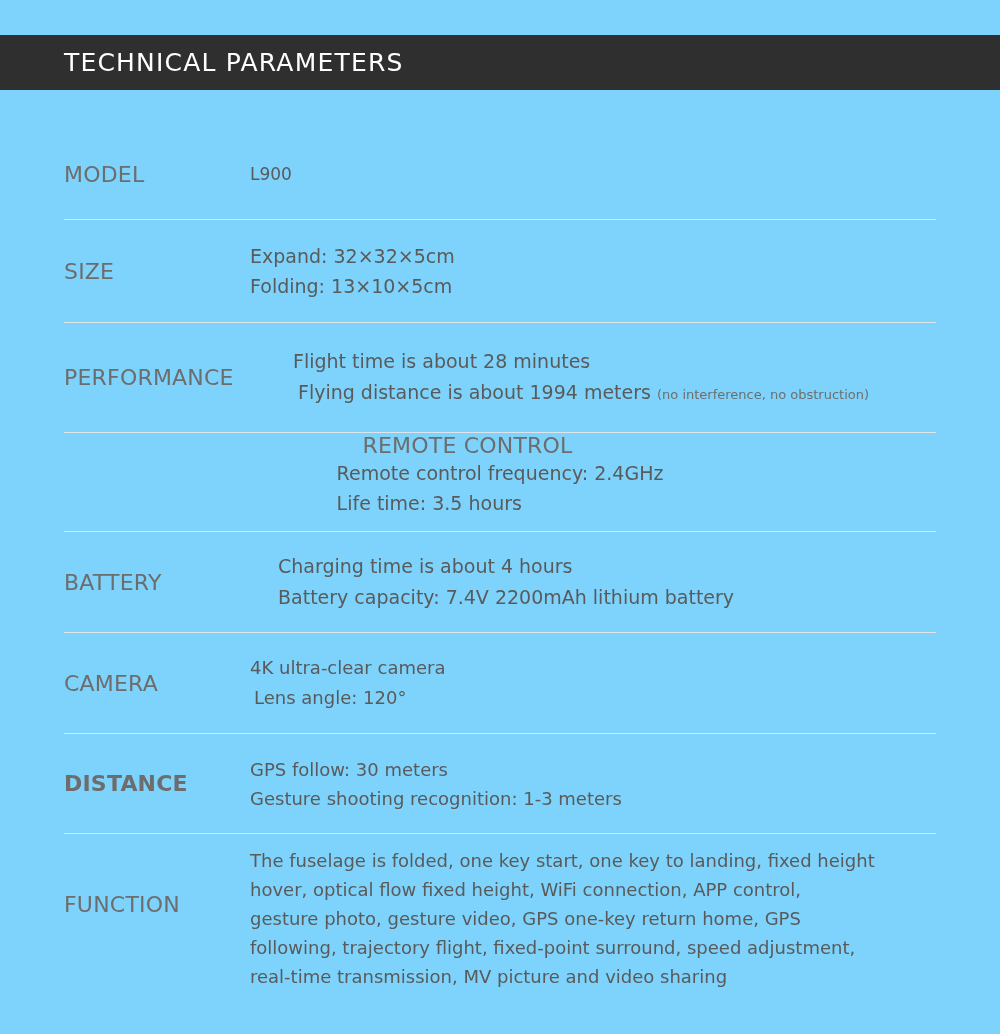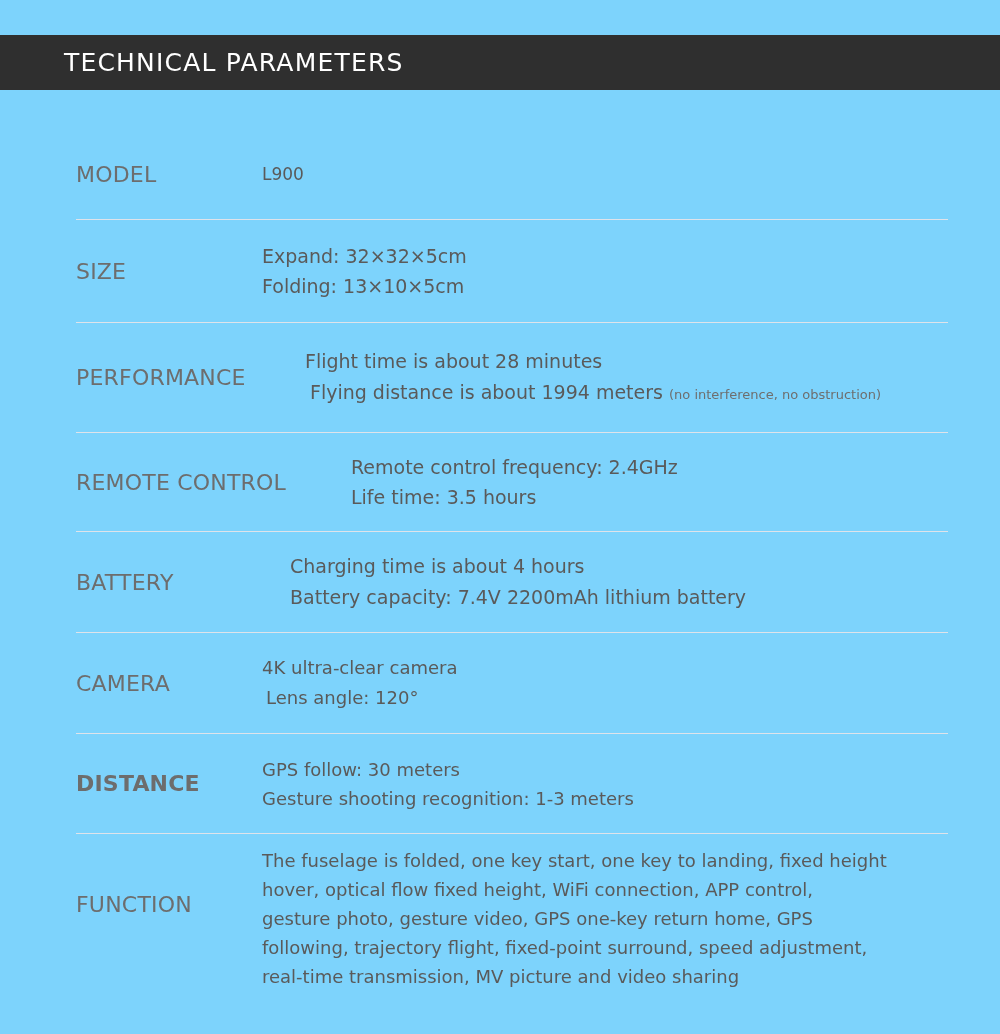--- a/index.html
+++ b/index.html
@@ -33,21 +33,21 @@
     color: #ffffff;
     font-size: 25px;
     letter-spacing: 1.2px;
     font-weight: 400;
     padding-left: 64px;
     font-family: "DejaVu Sans", sans-serif;
   }
   .spec-table {
     position: absolute;
     top: 130px;
-    left: 76px;
+    left: 64px;
     width: 872px;
   }
   .spec-row {
     display: flex;
     align-items: center;
     border-bottom: 1px solid #dfe3ea;
     box-sizing: border-box;
   }
   .spec-row:last-child {
     border-bottom: none;
@@ -81,21 +81,21 @@
 
   .row-size      { height: 103px; }
   .row-size .spec-label   { width: 186px; }
   .row-size .spec-values  { font-size: 19px; line-height: 30px; }
 
   .row-performance { height: 110px; }
   .row-performance .spec-label  { width: 225px; }
   .row-performance .spec-values { font-size: 19px; line-height: 31px; padding-left: 4px;}
   .row-performance .spec-values .line:nth-child(2) { padding-left: 5px; }
 
-  .row-remote    { height: 99px; }
+  .row-remote    { height: 99px; flex-direction: column; }
   .row-remote .spec-label   { width: 275px; }
   .row-remote .spec-values  { font-size: 19px; line-height: 30px; }
 
   .row-battery   { height: 101px; gap: 28px; }
   .row-battery .spec-label  { width: 186px; }
   .row-battery .spec-values { font-size: 19px; line-height: 31px; }
 
   .row-camera    { height: 101px; }
   .row-camera .spec-label   { width: 186px; }
   .row-camera .spec-values  { font-size: 18px; line-height: 30px; }

